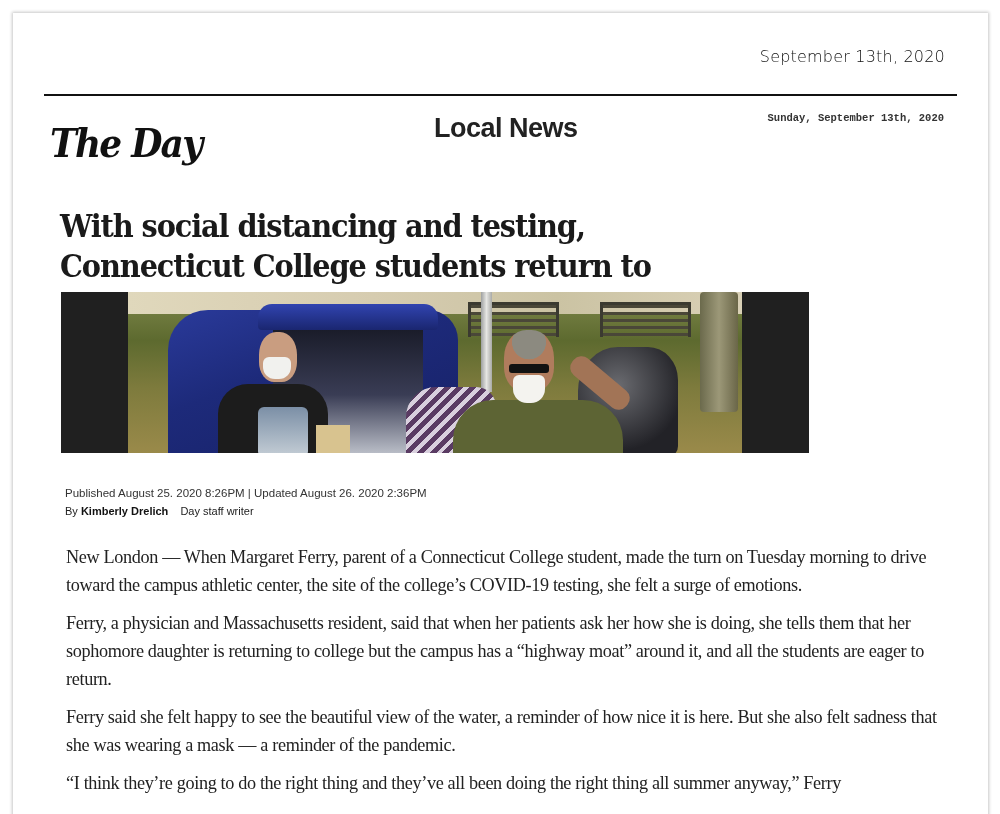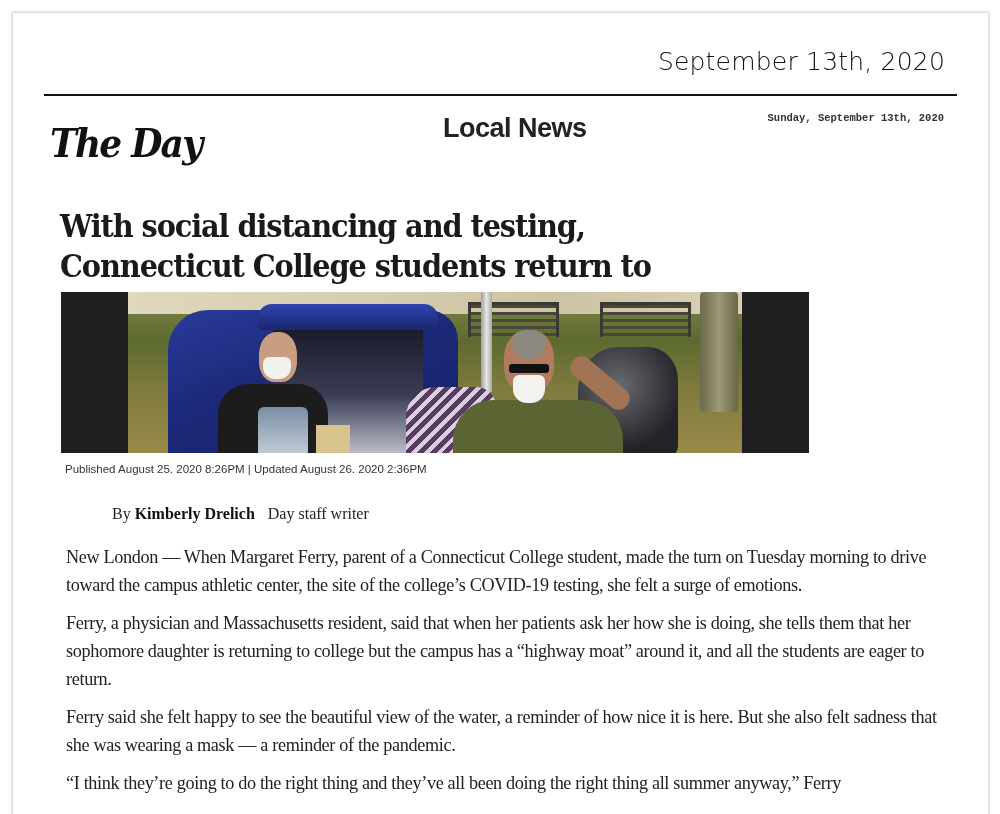--- a/index.html
+++ b/index.html
@@ -20,21 +20,21 @@
       width: 975px;
       height: 830px;
       background: #ffffff;
       box-shadow: 0 0 3px 1px rgba(0,0,0,0.22);
     }
     .clip-date {
       position: absolute;
       right: 43px;
       top: 34px;
       font-family: "DejaVu Sans", sans-serif;
-      font-size: 25px;
+      font-size: 16px;
       font-weight: 300;
       color: #111;
       letter-spacing: 0.2px;
     }
     .rule {
       position: absolute;
       left: 31px;
       top: 81px;
       width: 913px;
       height: 2px;
@@ -48,21 +48,21 @@
       font-weight: bold;
       font-size: 40px;
       color: #111;
       letter-spacing: -2px;
       transform: scaleX(0.9);
       transform-origin: left top;
       font-style: italic;
     }
     .section-title {
       position: absolute;
-      left: 430px;
+      left: 421px;
       top: 100px;
       font-family: "Liberation Sans", sans-serif;
       font-weight: bold;
       font-size: 27px;
       color: #222;
       letter-spacing: -0.5px;
     }
     .edition-date {
       position: absolute;
       right: 44px;
@@ -184,33 +184,32 @@
       position: absolute; left: 381px; top: 72px; width: 40px; height: 9px;
       background: #121212; border-radius: 3px;
     }
     .photo .person2-mask {
       position: absolute; left: 385px; top: 83px; width: 32px; height: 28px;
       background: #f4f3ef; border-radius: 6px 6px 14px 14px;
     }
     .meta-published {
       position: absolute;
       left: 52px;
-      top: 450px;
+      top: 474px;
       font-family: "Liberation Sans", sans-serif;
       font-size: 11.5px;
       color: #333;
     }
     .byline {
       position: absolute;
       left: 52px;
       top: 492px;
-      font-family: Liberation Serif, serif;
-      font-size: 16px;
+      font-family: Liberation Sans, sans-serif;
+      font-size: 11px;
       color: #222;
-      margin-left: 47px;
     }
     .byline .author {
       font-weight: bold;
       color: #111;
     }
     .byline .role {
       margin-left: 9px;
     }
     .article-body {
       position: absolute;

